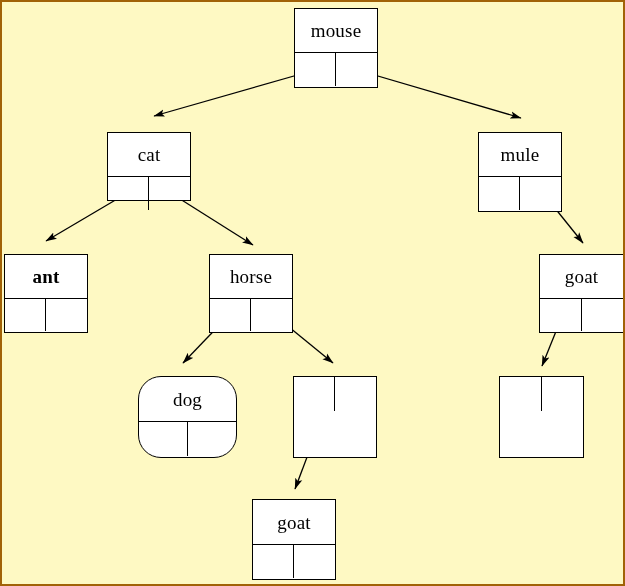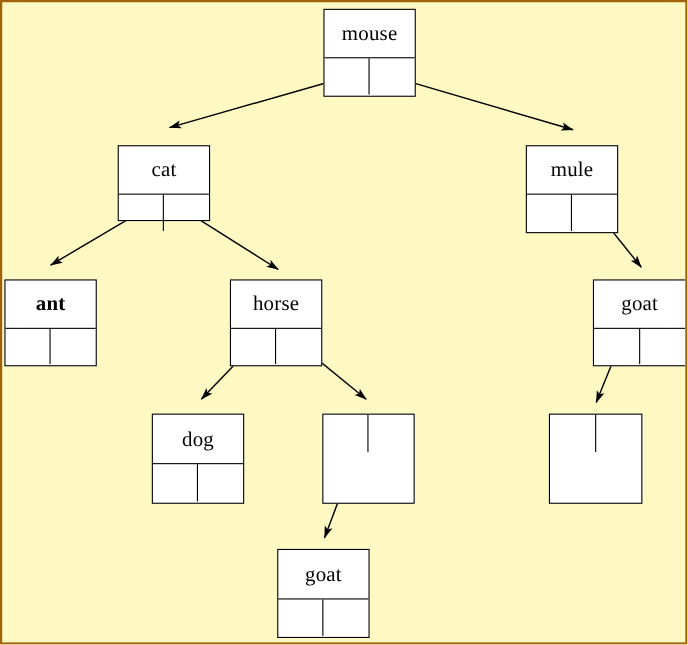--- a/index.html
+++ b/index.html
@@ -118,21 +118,21 @@
           <div class="ptr right"></div>
         </div>
       </div>
       <div class="node-box" style="left: 537px; top: 252px; width: 85px; height: 79px;">
         <div class="node-label" style="height: 44px;">goat</div>
         <div class="node-pointers" style="height: 31.8px;">
           <div class="ptr left"></div>
           <div class="ptr right"></div>
         </div>
       </div>
-      <div class="node-box" style="left: 136px; top: 374px; width: 84px; height: 82px;">
+      <div class="node-box" style="left: 136px; top: 374px; width: 99px; height: 82px; border-radius: 23px;">
         <div class="node-label" style="height: 45px;">dog</div>
         <div class="node-pointers" style="height: 33.8px;">
           <div class="ptr left"></div>
           <div class="ptr right"></div>
         </div>
       </div>
       <div class="node-box" style="left: 291px; top: 374px; width: 84px; height: 82px;">
         <div class="node-pointers" style="height: 33.8px;">
           <div class="ptr left"></div>
           <div class="ptr right"></div>

